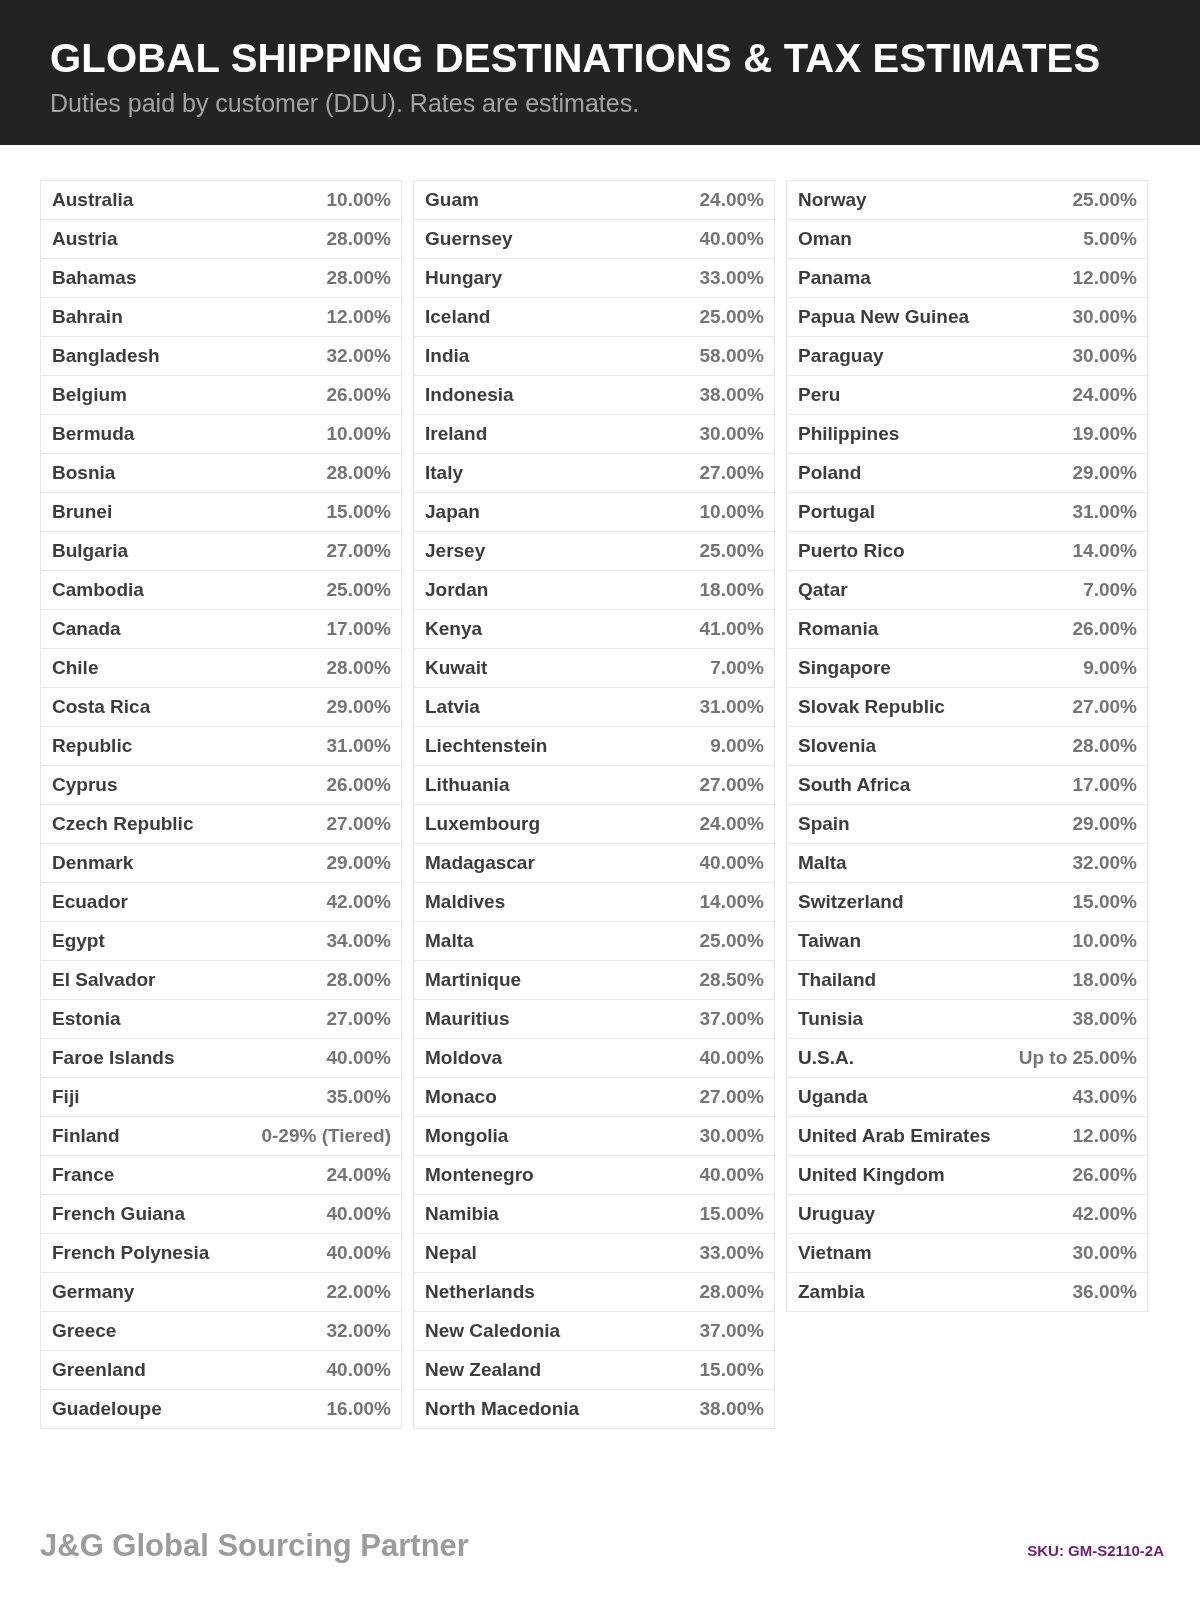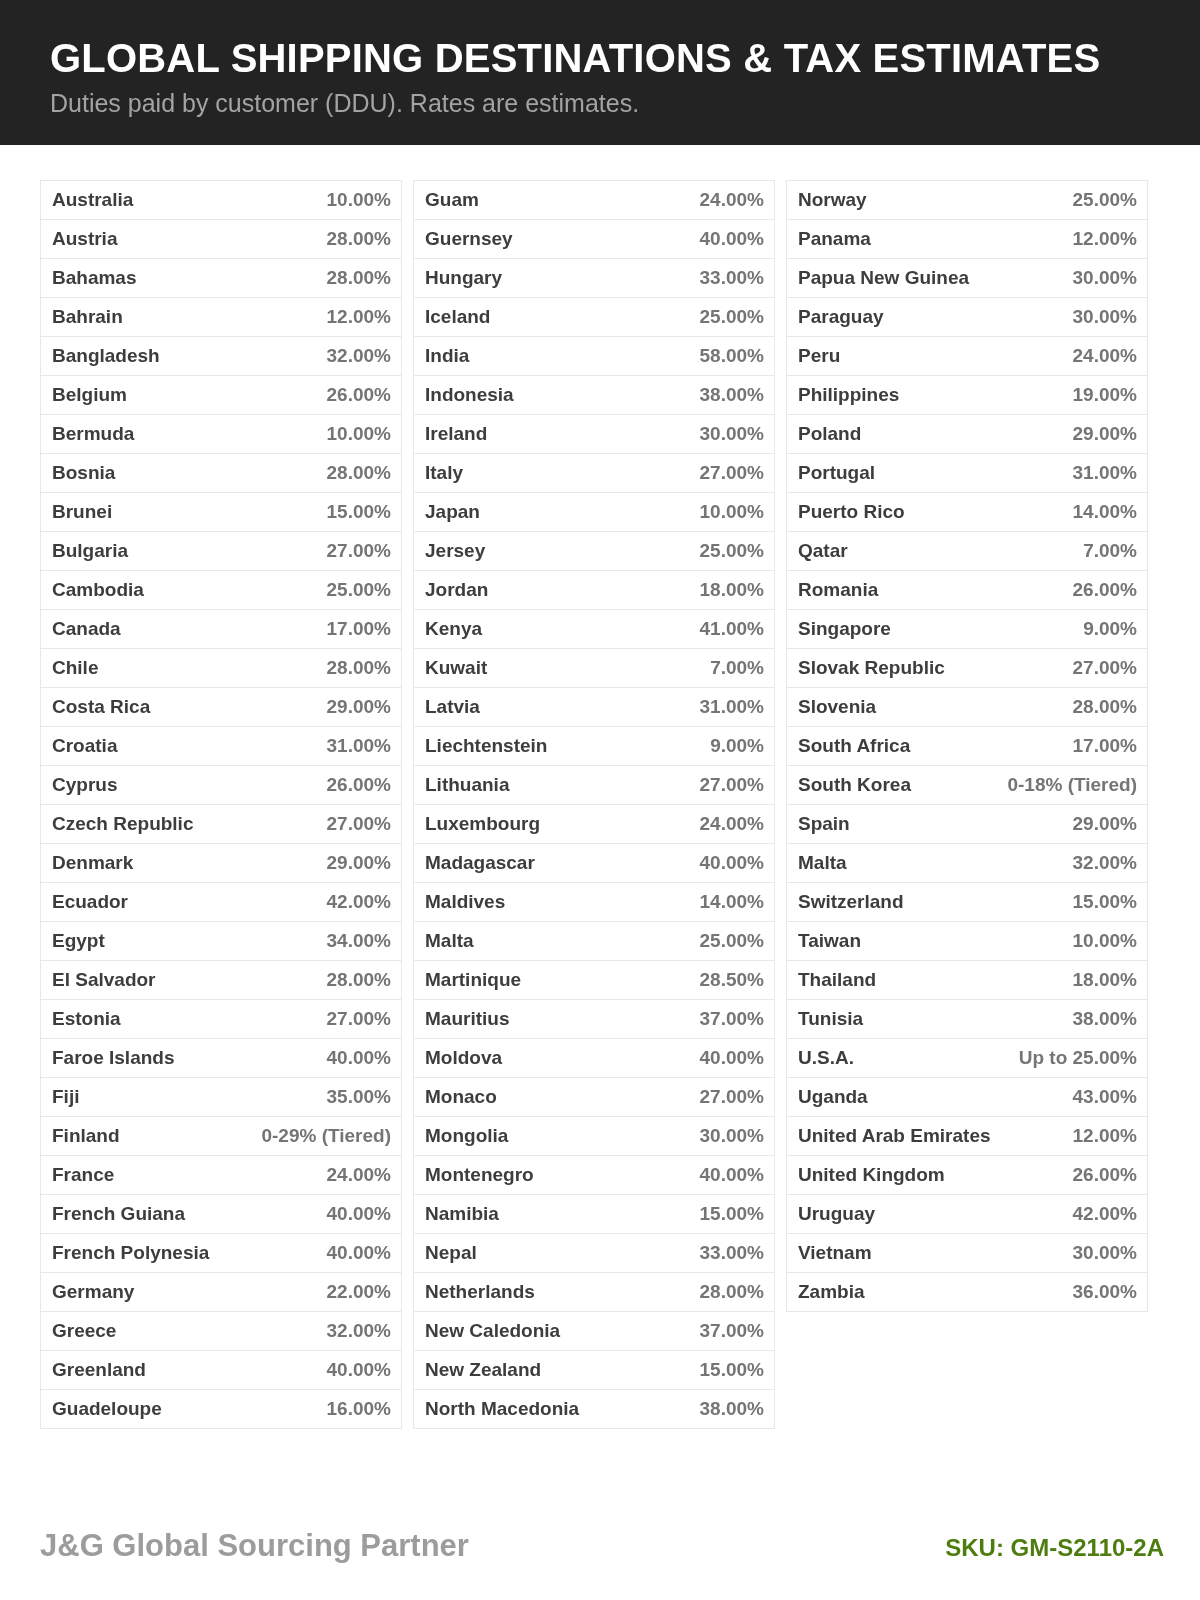--- a/index.html
+++ b/index.html
@@ -78,22 +78,22 @@
     display: flex;
     justify-content: space-between;
     align-items: baseline;
   }
   .brand-text {
     color: #9c9c9c;
     font-size: 31px;
     font-weight: bold;
   }
   .sku-label {
-    color: #4d7c0f;
-    font-size: 24px;
+    color: #701a75;
+    font-size: 15px;
     font-weight: bold;
   }
 </style>
 </head>
 <body>
 
 <header class="page-header">
   <h1 class="page-title">GLOBAL SHIPPING DESTINATIONS &amp; TAX ESTIMATES</h1>
   <p class="page-subtitle">Duties paid by customer (DDU). Rates are estimates.</p>
 </header>
@@ -150,21 +150,21 @@
       </div>
       <div class="row">
         <span class="country">Chile</span>
         <span class="rate">28.00%</span>
       </div>
       <div class="row">
         <span class="country">Costa Rica</span>
         <span class="rate">29.00%</span>
       </div>
       <div class="row">
-        <span class="country">Croatia</span>
+        <span class="country">Republic</span>
         <span class="rate">31.00%</span>
       </div>
       <div class="row">
         <span class="country">Cyprus</span>
         <span class="rate">26.00%</span>
       </div>
       <div class="row">
         <span class="country">Czech Republic</span>
         <span class="rate">27.00%</span>
       </div>
@@ -358,20 +358,24 @@
         <span class="country">North Macedonia</span>
         <span class="rate">38.00%</span>
       </div>
     </div>
   <div class="rates-column">
       <div class="row">
         <span class="country">Norway</span>
         <span class="rate">25.00%</span>
       </div>
       <div class="row">
+        <span class="country">Oman</span>
+        <span class="rate">5.00%</span>
+      </div>
+      <div class="row">
         <span class="country">Panama</span>
         <span class="rate">12.00%</span>
       </div>
       <div class="row">
         <span class="country">Papua New Guinea</span>
         <span class="rate">30.00%</span>
       </div>
       <div class="row">
         <span class="country">Paraguay</span>
         <span class="rate">30.00%</span>
@@ -412,24 +416,20 @@
         <span class="country">Slovak Republic</span>
         <span class="rate">27.00%</span>
       </div>
       <div class="row">
         <span class="country">Slovenia</span>
         <span class="rate">28.00%</span>
       </div>
       <div class="row">
         <span class="country">South Africa</span>
         <span class="rate">17.00%</span>
-      </div>
-      <div class="row">
-        <span class="country">South Korea</span>
-        <span class="rate">0-18% (Tiered)</span>
       </div>
       <div class="row">
         <span class="country">Spain</span>
         <span class="rate">29.00%</span>
       </div>
       <div class="row">
         <span class="country">Malta</span>
         <span class="rate">32.00%</span>
       </div>
       <div class="row">

